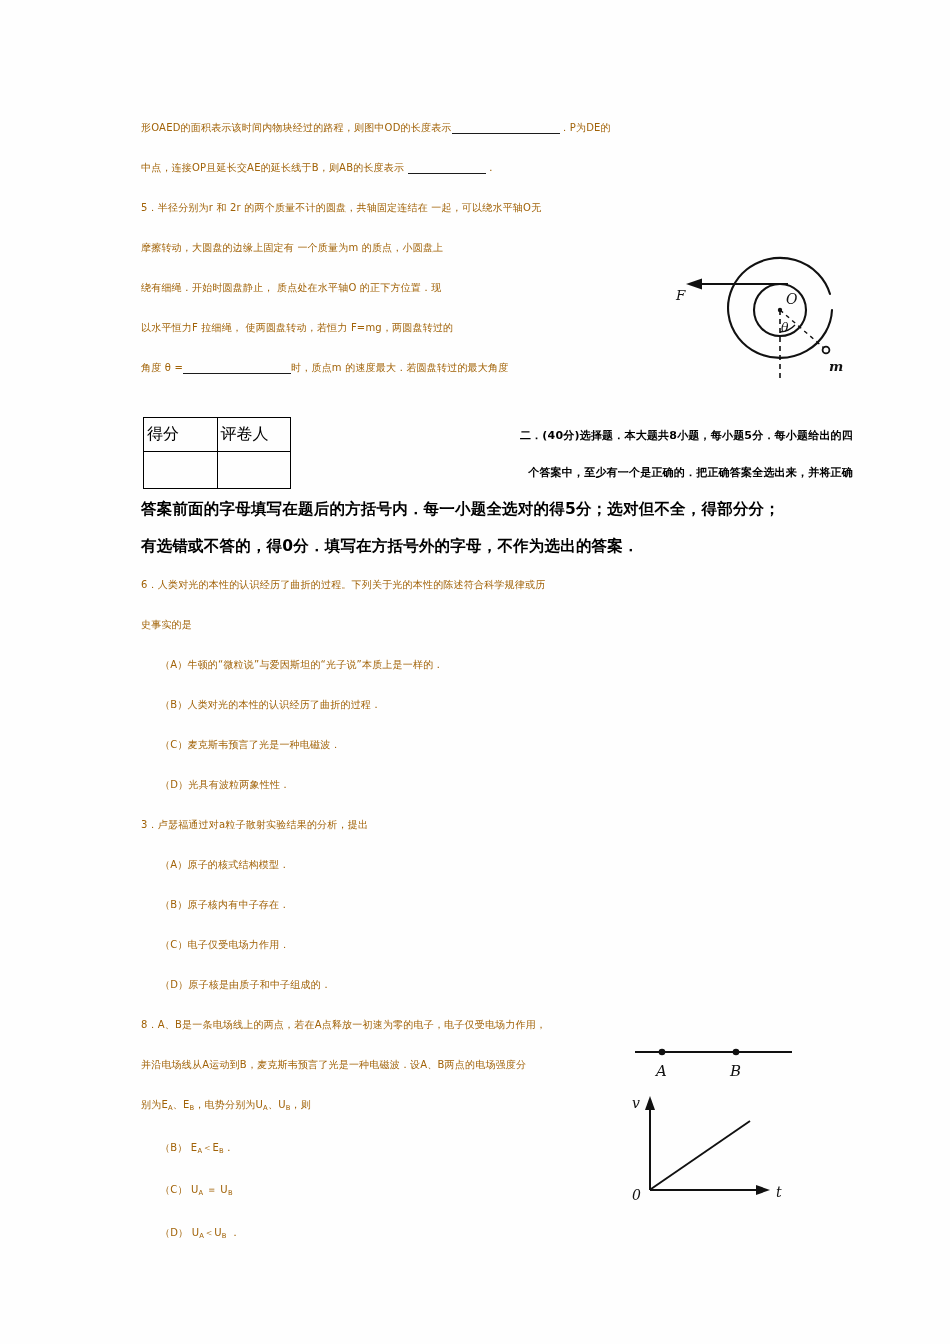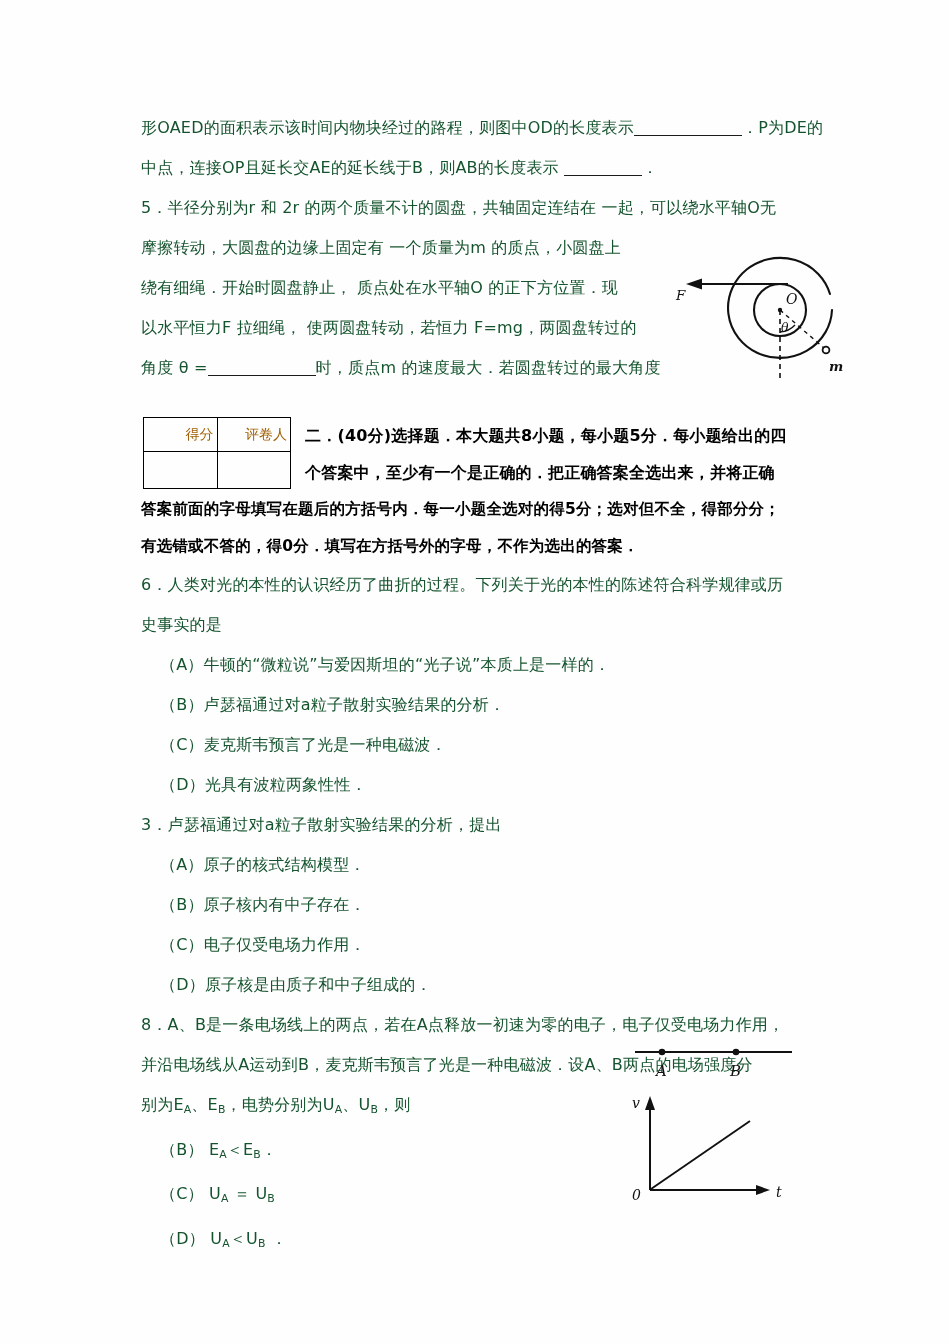--- a/index.html
+++ b/index.html
@@ -18,25 +18,25 @@
     background: #fefefe;
     overflow: hidden;
   }
   .doc {
     position: absolute;
     left: 141px;
     top: 108px;
     width: 712px;
   }
   .line {
-    font-size: 16px;
+    font-size: 10px;
     line-height: 40px;
     letter-spacing: 0.2px;
     white-space: nowrap;
-    color: #14532d;
+    color: #a16207;
   }
   .opt {
     padding-left: 19px;
   }
   .bold {
     font-weight: bold;
     color: #000;
   }
   .blank-lg {
     display: inline-block;
@@ -66,36 +66,35 @@
     position: absolute;
     left: 143px;
     top: 417px;
     width: 148px;
     border-collapse: collapse;
     table-layout: fixed;
   }
   .score-table td {
     border: 1.6px solid #000;
     height: 33px;
-    font-size: 14px;
+    font-size: 16px;
     padding: 0 3px;
     vertical-align: middle;
-    color: #a16207;
-    text-align: right;
+    color: #000000;
   }
   .score-table td.blankcell { height: 36px; }
 
   
   .sec2-head {
     position: absolute;
     left: 305px;
     top: 417px;
     width: 548px;
   }
-  .sec2-head .line { line-height: 37px; font-size: 16px; }
+  .sec2-head .line { line-height: 37px; font-size: 11px; text-align: right; }
   .sec2-tail {
     position: absolute;
     left: 141px;
     top: 491px;
     width: 712px;
   }
   .sec2-tail .line { line-height: 37px; font-size: 15.5px; }
 
   
   .body2 {
@@ -190,21 +189,21 @@
   <div class="sec2-tail">
     <div class="line bold">答案前面的字母填写在题后的方括号内．每一小题全选对的得5分；选对但不全，得部分分；</div>
     <div class="line bold">有选错或不答的，得0分．填写在方括号外的字母，不作为选出的答案．</div>
   </div>
 
   <div class="body2">
 
     <div class="line">6．人类对光的本性的认识经历了曲折的过程。下列关于光的本性的陈述符合科学规律或历</div>
     <div class="line">史事实的是</div>
     <div class="line opt">（A）牛顿的“微粒说”与爱因斯坦的“光子说”本质上是一样的．</div>
-    <div class="line opt">（B）卢瑟福通过对a粒子散射实验结果的分析．</div>
+    <div class="line opt">（B）人类对光的本性的认识经历了曲折的过程．</div>
     <div class="line opt">（C）麦克斯韦预言了光是一种电磁波．</div>
     <div class="line opt">（D）光具有波粒两象性性．</div>
 
     <div class="line">3．卢瑟福通过对a粒子散射实验结果的分析，提出</div>
     <div class="line opt">（A）原子的核式结构模型．</div>
     <div class="line opt">（B）原子核内有中子存在．</div>
     <div class="line opt">（C）电子仅受电场力作用．</div>
     <div class="line opt">（D）原子核是由质子和中子组成的．</div>
 
     <div class="line">8．A、B是一条电场线上的两点，若在A点释放一初速为零的电子，电子仅受电场力作用，</div>

